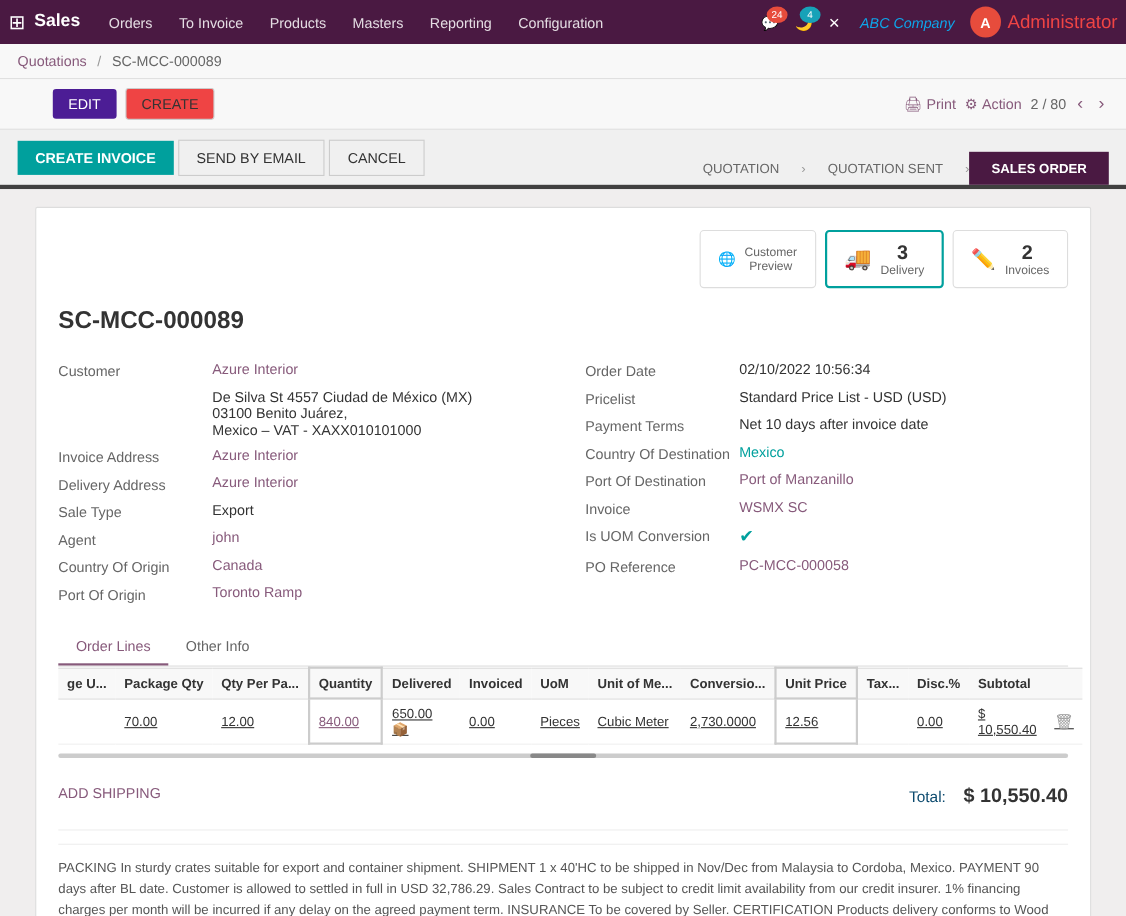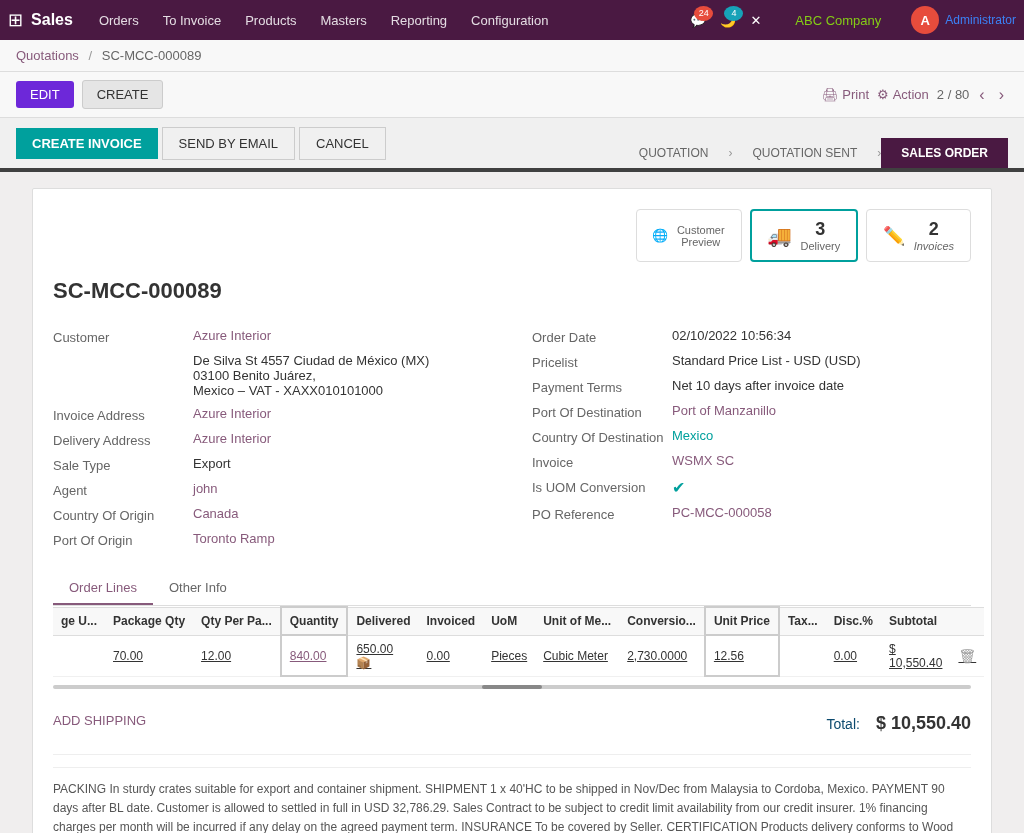--- a/index.html
+++ b/index.html
@@ -21,27 +21,27 @@
     .top-nav .spacer { flex: 1; }
     .top-nav .icons-right { display: flex; align-items: center; gap: 6px; }
     .top-nav .icon-btn { position: relative; color: white; cursor: pointer; padding: 4px; }
     .top-nav .badge {
       position: absolute; top: -3px; right: -3px;
       background: #e74c3c; color: white; border-radius: 50%;
       font-size: 9px; width: 19px; height: 15px;
       display: flex; align-items: center; justify-content: center;
     }
     .top-nav .badge.teal { background: #17a2b8; }
-    .top-nav .company { color: #84cc16; font-size: 13px; margin: 0 24px; }
+    .top-nav .company { color: #0ea5e9; font-size: 13px; margin: 0 8px; font-style: italic; }
     .top-nav .avatar {
       background: #e74c3c; color: white; border-radius: 50%;
       width: 28px; height: 28px; display: flex; align-items: center; justify-content: center;
       font-weight: bold; font-size: 13px;
     }
-    .top-nav .admin-name { color: #3b82f6; font-size: 12px; }
+    .top-nav .admin-name { color: #ef4444; font-size: 17px; }
 
     
     .breadcrumb-bar {
       background: #f8f8f8;
       padding: 8px 16px;
       font-size: 13px;
       color: #666;
       border-bottom: 1px solid #ddd;
     }
     .breadcrumb-bar a { color: #875a7b; text-decoration: none; }
@@ -50,22 +50,22 @@
     
     .action-bar {
       background: #f8f8f8;
       display: flex;
       align-items: center;
       padding: 8px 16px;
       border-bottom: 1px solid #ddd;
       gap: 8px;
     }
     .btn { border: none; cursor: pointer; padding: 6px 14px; border-radius: 3px; font-size: 13px; font-weight: 500; }
-    .btn-primary { background: #6d28d9; color: white; }
-    .btn-outline { background: #e5e5e5; color: #333; border: 1px solid #ccc; }
+    .btn-primary { background: #4c1d95; color: white; margin-left: 32px; }
+    .btn-outline { background: #ef4444; color: #333; border: 1px solid #ccc; }
     .action-bar .spacer { flex: 1; }
     .action-bar .page-nav { display: flex; align-items: center; gap: 6px; color: #666; font-size: 13px; }
     .action-bar .nav-arrow { cursor: pointer; color: #875a7b; font-size: 16px; padding: 2px 4px; }
     .action-bar .print-link { color: #875a7b; text-decoration: none; font-size: 13px; display: flex; align-items: center; gap: 4px; }
     .action-bar .action-link { color: #875a7b; text-decoration: none; font-size: 13px; display: flex; align-items: center; gap: 4px; }
 
     
     .status-bar {
       background: #f0f0f0;
       display: flex;
@@ -233,21 +233,21 @@
         <span style="font-size:20px;">🚚</span>
         <div>
           <div style="font-size:18px;font-weight:bold;">3</div>
           <div style="font-size:11px;color:#666;">Delivery</div>
         </div>
       </button>
       <button class="smart-btn">
         <span style="font-size:18px;">✏️</span>
         <div>
           <div style="font-size:18px;font-weight:bold;">2</div>
-          <div style="font-size:11px;color:#666;font-style:italic;">Invoices</div>
+          <div style="font-size:11px;color:#666;">Invoices</div>
         </div>
       </button>
     </div>
 
     <div class="doc-title">SC-MCC-000089</div>
 
     <div class="form-grid">
 
       <div>
         <div class="field-row">
@@ -295,26 +295,26 @@
         </div>
         <div class="field-row">
           <span class="field-label">Pricelist</span>
           <span class="field-value">Standard Price List - USD (USD)</span>
         </div>
         <div class="field-row">
           <span class="field-label">Payment Terms</span>
           <span class="field-value">Net 10 days after invoice date</span>
         </div>
         <div class="field-row">
+          <span class="field-label">Country Of Destination</span>
+          <span class="field-value link-green">Mexico</span>
+        </div>
+        <div class="field-row">
           <span class="field-label">Port Of Destination</span>
           <span class="field-value link">Port of Manzanillo</span>
-        </div>
-        <div class="field-row">
-          <span class="field-label">Country Of Destination</span>
-          <span class="field-value link-green">Mexico</span>
         </div>
         <div class="field-row">
           <span class="field-label">Invoice</span>
           <span class="field-value link">WSMX SC</span>
         </div>
         <div class="field-row">
           <span class="field-label">Is UOM Conversion</span>
           <span class="checkbox-checked">✔</span>
         </div>
         <div class="field-row">

